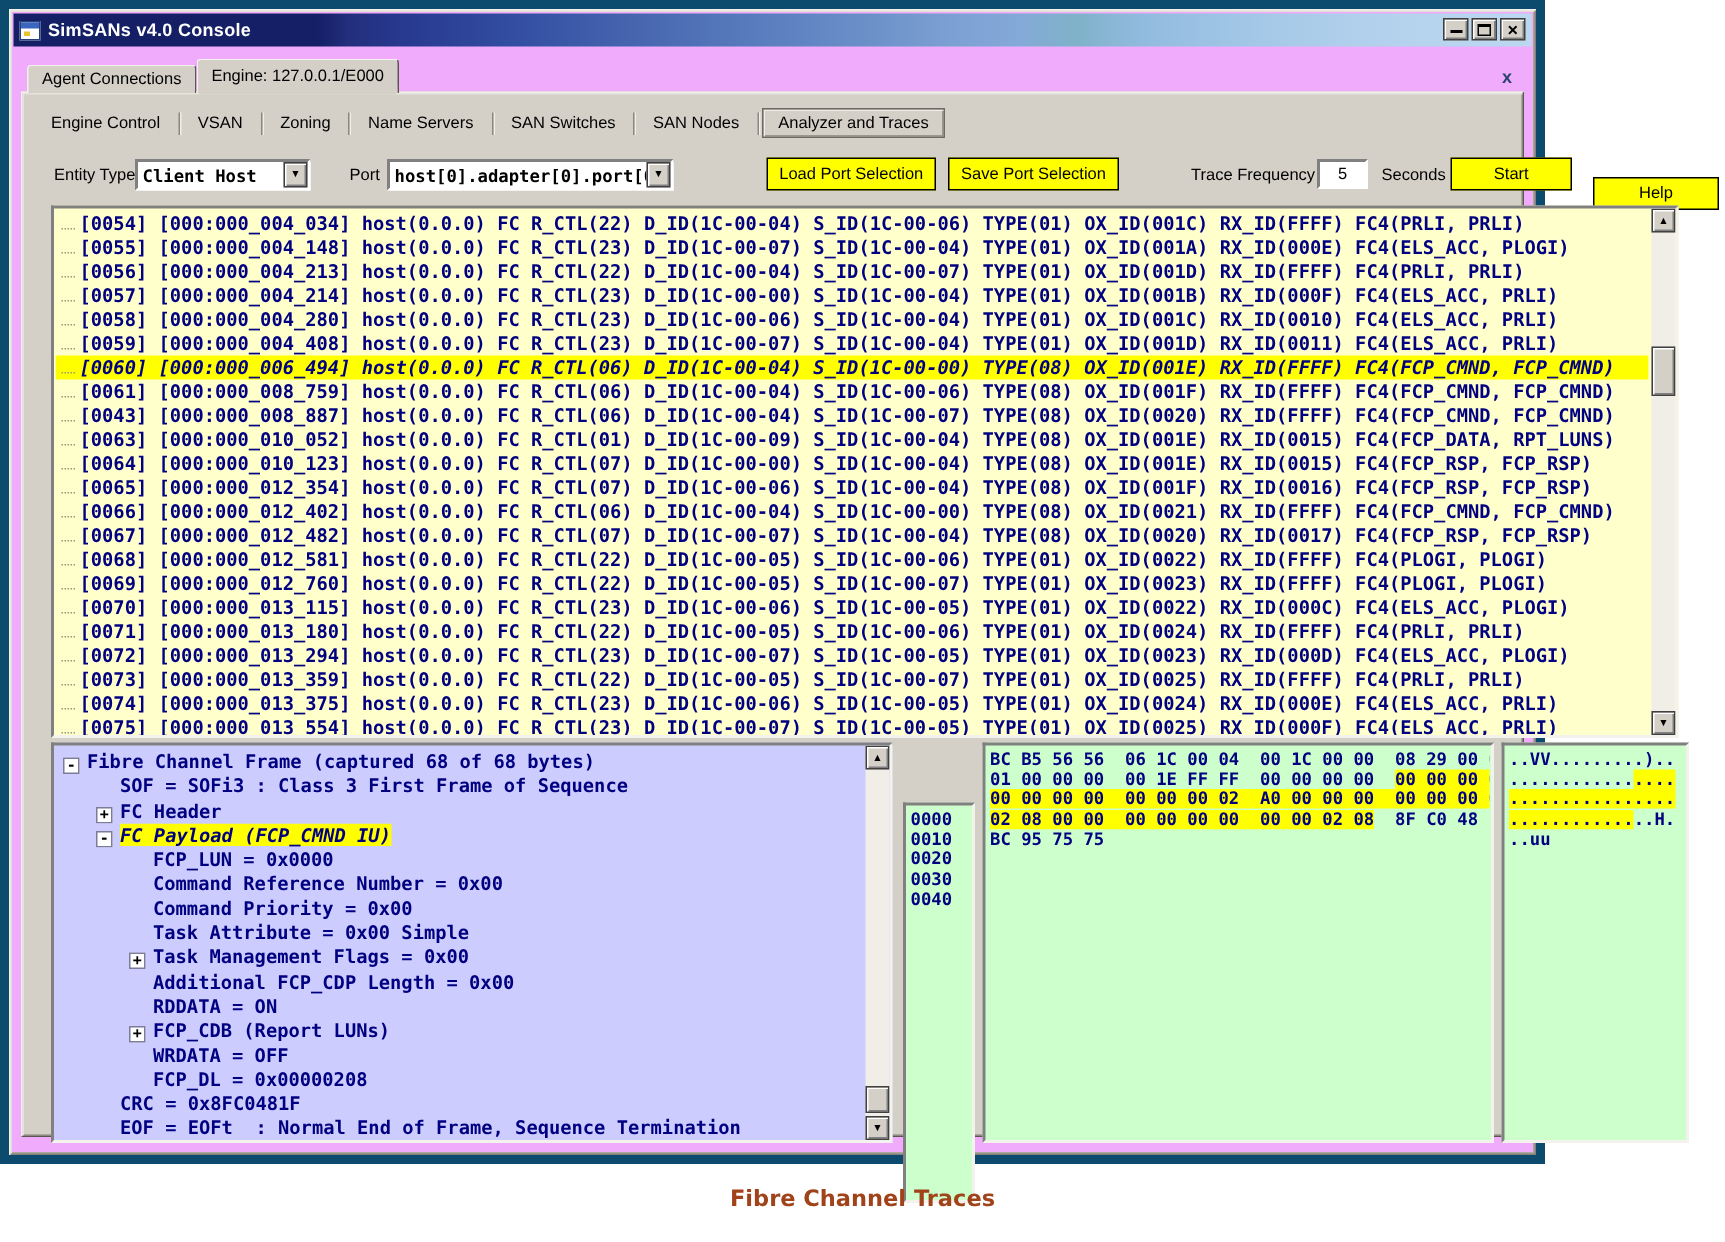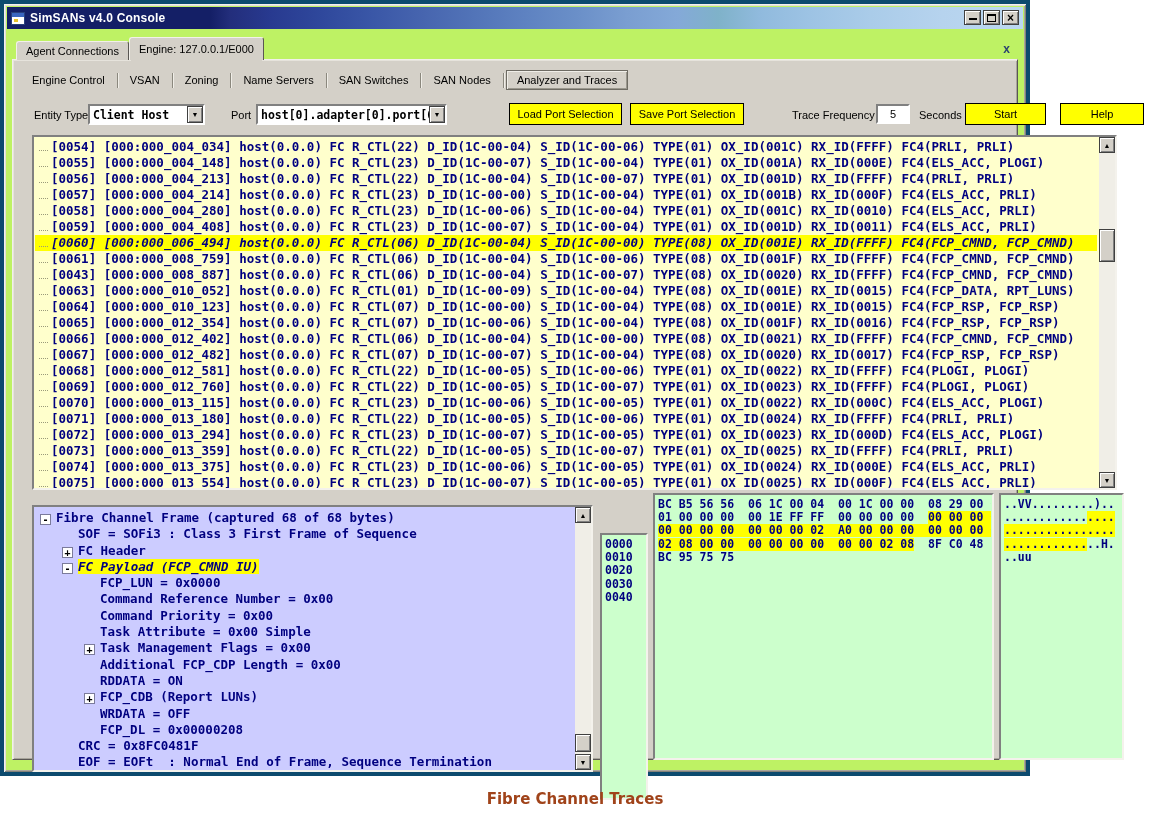--- a/index.html
+++ b/index.html
@@ -1,22 +1,22 @@
 <!DOCTYPE html>
 <html><head>
 <meta charset="utf-8">
 <style>
   * { margin:0; padding:0; box-sizing:border-box; }
   html,body { width:1150px; height:828px; background:#ffffff; font-family:"Liberation Sans",sans-serif; }
   body { position:relative; overflow:hidden; }
 
   
   .window { position:absolute; left:0; top:0; width:1030px; height:776px;
-    background:#bef264;
-    border:4px solid #0c4a6e;
+    background:#f0abfc;
+    border:6px solid #0c4a6e;
     box-shadow: inset 1px 1px 0 #f3f1ec, inset -1px -1px 0 #84827a, inset 2px 2px 0 #e2dfd8, inset -2px -2px 0 #aaa79d; }
 
   .titlebar { position:absolute; left:3px; top:3px; right:3px; height:22px;
     background:linear-gradient(90deg,
       #141f66 0%, #141f66 20%, #232e7c 22%, #283a90 26%, #2f489c 31%,
       #3a57a7 36%, #4765af 41%, #5274b8 46%, #5e82c1 51%, #6a8fc8 56%,
       #7a9ed1 61%, #84a9d8 66%, #7fb2c9 70%, #90badd 74%, #9dc3e4 79%,
       #aacce9 85%, #b6d3ee 92%, #bcd8f1 100%);
     display:flex; align-items:center; }
   .app-icon { width:14px; height:13px; margin:0 5px 0 4px; background:#fff;
@@ -73,21 +73,21 @@
   
   .sunken { position:absolute; border:2px solid; border-color:#808080 #f4f2ec #f4f2ec #808080; overflow:hidden; }
   .trace-panel { left:28px; top:131px; width:1085px; height:355px; background:#ffffcc; }
   .trace-rows { position:absolute; left:1px; top:2px; right:18px; bottom:0; overflow:hidden; }
   .trace-row { height:16px; line-height:16px; white-space:pre; overflow:hidden;
     font-family:"DejaVu Sans Mono",monospace; font-size:12.5px; font-weight:bold; color:#000080; padding-left:4px; }
   .trace-row::before { content:""; display:inline-block; width:9px; height:4px;
     border-bottom:1px dotted #9a9a7a; margin-right:3px; }
   .trace-row.selected { background:#ffff00; font-style:italic; }
 
-  .tree-panel { left:28px; top:489px; width:561px; height:267px; background:#ccccff;margin-top:12px; }
+  .tree-panel { left:28px; top:489px; width:561px; height:267px; background:#ccccff; }
   .tree-rows { position:absolute; left:2px; top:3px; right:19px; bottom:0; overflow:hidden; }
   .tree-row { height:16.3px; line-height:16px; white-space:pre; overflow:hidden;
     font-family:"DejaVu Sans Mono",monospace; font-size:12.5px; font-weight:bold; color:#000080; }
   .expander { display:inline-block; width:11px; height:11px; border:1px solid #7b7b9b; background:#fff;
     font:bold 10px/9px "DejaVu Sans Mono",monospace; text-align:center; color:#000; margin-right:5px; vertical-align:-1px; }
   .tree-label.hl { background:#ffff00; font-style:italic; }
 
   .hexoff-panel  { left:596px; top:489px; width:48px;  height:267px; background:#ccffcc;margin-top:40px; }
   .hexbytes-panel{ left:649px; top:489px; width:341px; height:267px; background:#ccffcc; }
   .hexascii-panel{ left:995px; top:489px; width:125px; height:267px; background:#ccffcc; }
@@ -167,21 +167,21 @@
     <div class="combo-btn">
         <span>▼</span>
       </div>
   </div>
   <div class="ybtn" style="left:505px; top:99px; width:113px;">Load Port Selection</div>
   <div class="ybtn" style="left:626px; top:99px; width:114px;">Save Port Selection</div>
   <div class="tb-label" style="left:788px; top:105px;">Trace Frequency</div>
   <input class="freq-input" style="left: 872px; top: 100px;" value="5">
   <div class="tb-label" style="left:915px; top:105px;">Seconds</div>
   <div class="ybtn" style="left:961px; top:99px; width:81px;">Start</div>
-  <div class="ybtn" style="left:1056px; top:99px; width:84px;">Help</div>
+  <div class="ybtn" style="left:1056px; top:112px; width:84px;">Help</div>
 
   <div class="sunken trace-panel">
     <div class="trace-rows" id="trace-rows">
         <div class="trace-row">[0054] [000:000_004_034] host(0.0.0) FC R_CTL(22) D_ID(1C-00-04) S_ID(1C-00-06) TYPE(01) OX_ID(001C) RX_ID(FFFF) FC4(PRLI, PRLI)</div>
         <div class="trace-row">[0055] [000:000_004_148] host(0.0.0) FC R_CTL(23) D_ID(1C-00-07) S_ID(1C-00-04) TYPE(01) OX_ID(001A) RX_ID(000E) FC4(ELS_ACC, PLOGI)</div>
         <div class="trace-row">[0056] [000:000_004_213] host(0.0.0) FC R_CTL(22) D_ID(1C-00-04) S_ID(1C-00-07) TYPE(01) OX_ID(001D) RX_ID(FFFF) FC4(PRLI, PRLI)</div>
         <div class="trace-row">[0057] [000:000_004_214] host(0.0.0) FC R_CTL(23) D_ID(1C-00-00) S_ID(1C-00-04) TYPE(01) OX_ID(001B) RX_ID(000F) FC4(ELS_ACC, PRLI)</div>
         <div class="trace-row">[0058] [000:000_004_280] host(0.0.0) FC R_CTL(23) D_ID(1C-00-06) S_ID(1C-00-04) TYPE(01) OX_ID(001C) RX_ID(0010) FC4(ELS_ACC, PRLI)</div>
         <div class="trace-row">[0059] [000:000_004_408] host(0.0.0) FC R_CTL(23) D_ID(1C-00-07) S_ID(1C-00-04) TYPE(01) OX_ID(001D) RX_ID(0011) FC4(ELS_ACC, PRLI)</div>
         <div class="trace-row selected">[0060] [000:000_006_494] host(0.0.0) FC R_CTL(06) D_ID(1C-00-04) S_ID(1C-00-00) TYPE(08) OX_ID(001E) RX_ID(FFFF) FC4(FCP_CMND, FCP_CMND)</div>

